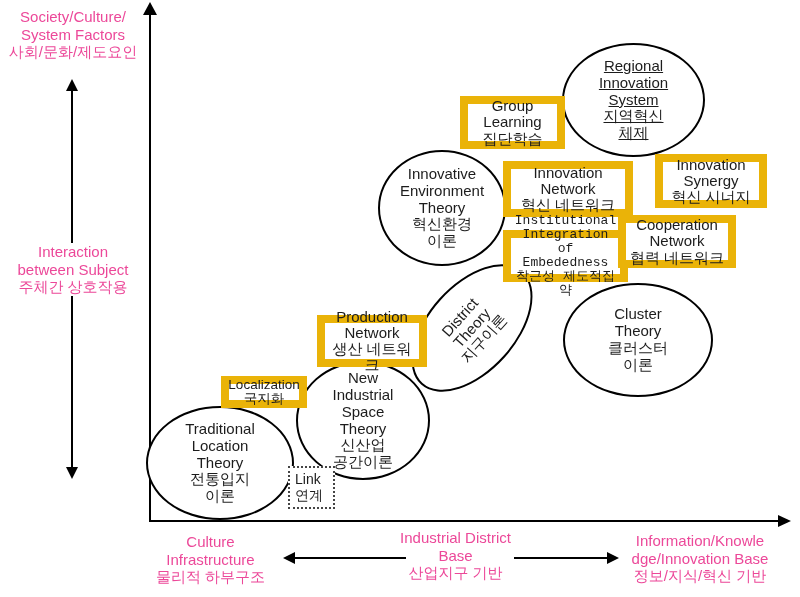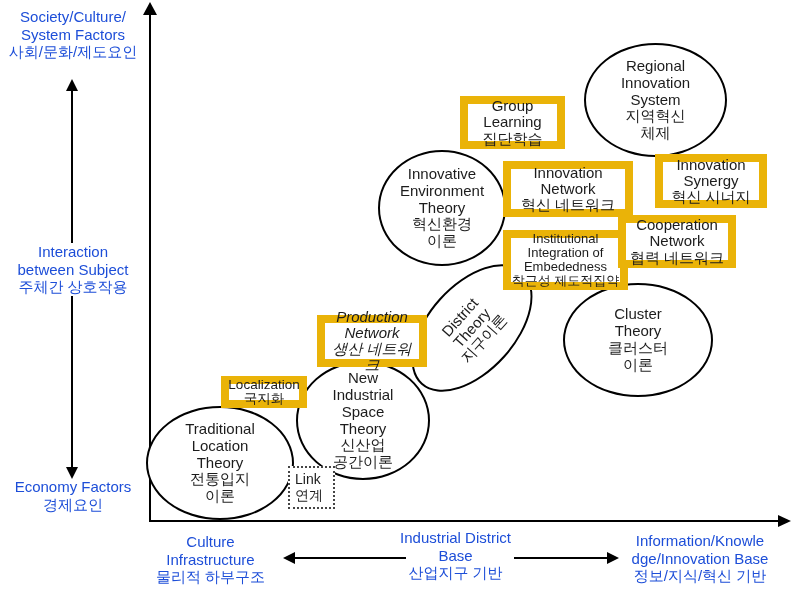--- a/index.html
+++ b/index.html
@@ -5,21 +5,21 @@
   html,body { margin:0; padding:0; background:#ffffff; }
   .canvas {
     position:relative; width:800px; height:597px; background:#ffffff;
     font-family:"Liberation Sans","DejaVu Sans",sans-serif;
     color:#1c1c1c; overflow:hidden;
   }
   .line { position:absolute; background:#000; }
   .ah { position:absolute; width:0; height:0; }
   .lbl {
     position:absolute; text-align:center; white-space:pre-line;
-    font-size:15px; line-height:1.17; color:#1d4ed8;
+    font-size:15px; line-height:1.17; color:#ec4899;
   }
   .node {
     position:absolute; box-sizing:border-box;
     display:flex; align-items:center; justify-content:center;
     text-align:center; white-space:pre-line;
     font-size:15px; line-height:1.12; color:#1c1c1c;
   }
   .ellipse { border:2px solid #000; border-radius:50%; background:#fff; z-index:1; }
   .box     { border:8px solid #eab308; background:#fff; z-index:2; line-height:1.07; }
   .dotted  { border:2px dotted #444; background:#fff; z-index:2; line-height:1.1; }
@@ -44,22 +44,20 @@
   <div class="ah" style="left:283px; top:552px; border-top:6px solid transparent; border-bottom:6px solid transparent; border-right:12px solid #000;"></div>
   <div class="line" style="left:514px; top:557px; width:94px; height:2px;"></div>
   <div class="ah" style="left:607px; top:552px; border-top:6px solid transparent; border-bottom:6px solid transparent; border-left:12px solid #000;"></div>
 
   <div class="lbl" style="left:2px; top:8px; width:142px;">Society/Culture/
 System Factors
 사회/문화/제도요인</div>
   <div class="lbl bg" style="left:2px; top:243px; width:142px;">Interaction
 between Subject
 주체간 상호작용</div>
-  <div class="lbl" style="left:2px; top:478px; width:142px;">Economy Factors
-경제요인</div>
   <div class="lbl" style="left:138px; top:533px; width:145px;">Culture
 Infrastructure
 물리적 하부구조</div>
   <div class="lbl" style="left:378px; top:529px; width:155px;">Industrial District
 Base
 산업지구 기반</div>
   <div class="lbl" style="left:604px; top:532px; width:192px;">Information/Knowle
 dge/Innovation Base
 정보/지식/혁신 기반</div>
 
@@ -75,45 +73,45 @@
 신산업
 공간이론</div>
   <div class="node ellipse rot" style="left:396px; top:284px; width:152px; height:88px;">District
 Theory
 지구이론</div>
   <div class="node ellipse" style="left:378px; top:150px; width:128px; height:116px;">Innovative
 Environment
 Theory
 혁신환경
 이론</div>
-  <div class="node ellipse" style="left:584px; top:43px; width:143px; height:114px;">Regional
+  <div class="node ellipse" style="left:562px; top:43px; width:143px; height:114px;text-decoration:underline;">Regional
 Innovation
 System
 지역혁신
 체제</div>
   <div class="node ellipse" style="left:563px; top:283px; width:150px; height:114px;">Cluster
 Theory
 클러스터
 이론</div>
 
   <div class="node box" style="left:221px; top:376px; width:86px; height:32px; font-size:13.5px;">Localization
 국지화</div>
-  <div class="node box" style="left:317px; top:315px; width:110px; height:52px;font-style:italic;">Production
+  <div class="node box" style="left:317px; top:315px; width:110px; height:52px;">Production
 Network
 생산 네트워크</div>
   <div class="node box" style="left:460px; top:96px; width:105px; height:53px;">Group
 Learning
 집단학습</div>
   <div class="node box" style="left:503px; top:161px; width:130px; height:56px;">Innovation
 Network
 혁신 네트워크</div>
   <div class="node box" style="left:655px; top:154px; width:112px; height:54px;">Innovation
 Synergy
 혁신 시너지</div>
-  <div class="node box" style="left:503px; top:230px; width:125px; height:60px; font-size:13px;">Institutional
+  <div class="node box" style="left:503px; top:230px; width:125px; height:52px; font-size:13px;font-family:Liberation Mono, monospace;">Institutional
 Integration of
 Embededness
 착근성 제도적집약</div>
   <div class="node box" style="left:618px; top:215px; width:118px; height:53px;text-align:center;">Cooperation
 Network
 협력 네트워크</div>
 
   <div class="node dotted" style="left:288px; top:466px; width:47px; height:43px; font-size:14px; justify-content:flex-start; text-align:left; padding-left:5px;">Link
 연계</div>
 

